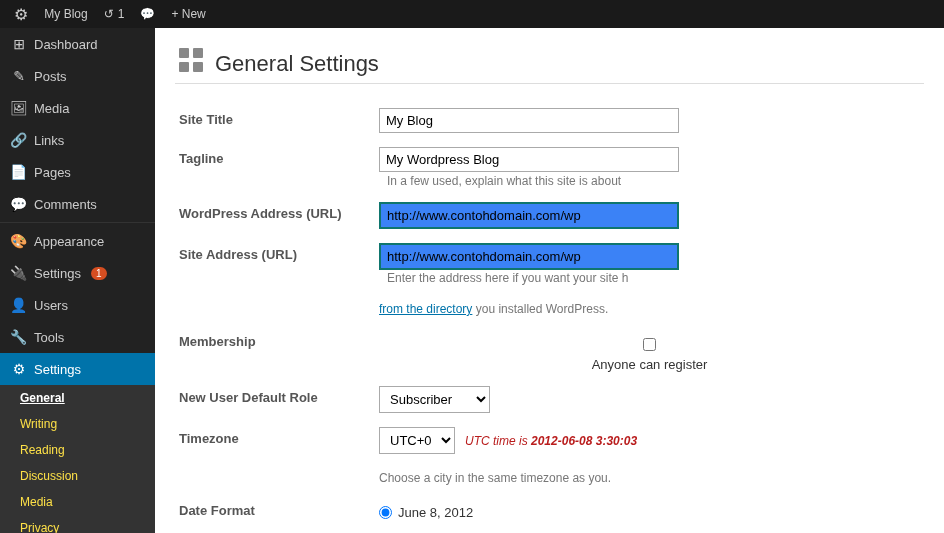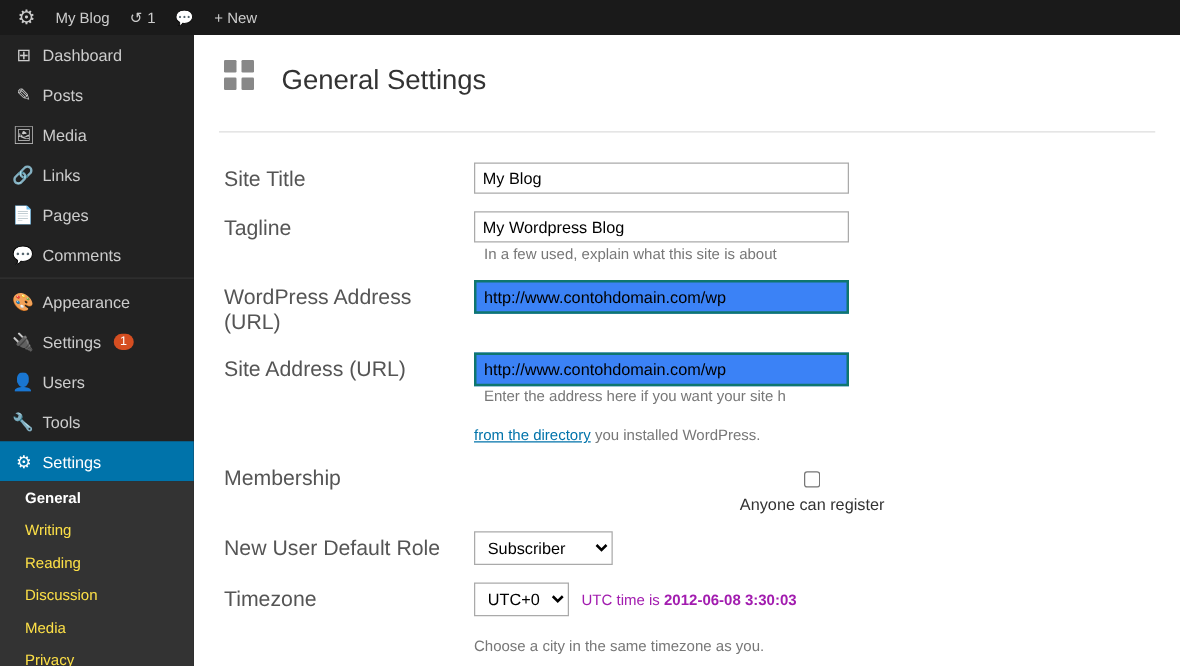--- a/index.html
+++ b/index.html
@@ -51,21 +51,21 @@
       font-size: 13px;
       color: #ccc;
       text-decoration: none;
     }
     .sidebar-item .s-icon { width: 18px; text-align: center; font-size: 14px; }
     .sidebar-separator { height: 1px; background: #333; margin: 2px 0; }
 
     
     .sidebar-submenu { background: #333; }
     .sidebar-submenu .sidebar-item { padding: 6px 10px 6px 20px; font-size: 12px; color: #fde047; }
-    .sidebar-submenu .sidebar-item.active-sub { color: #fff; font-weight: bold; }
+    .sidebar-submenu .sidebar-item.active-sub { color: #fff; font-weight: bold; text-decoration: underline; }
 
     
     .badge {
       background: #d54e21;
       color: #fff;
       border-radius: 10px;
       font-size: 10px;
       padding: 1px 5px;
       margin-left: 4px;
     }
@@ -75,24 +75,24 @@
       flex: 1;
       background: #fff;
       overflow-y: auto;
       padding: 16px 20px;
     }
 
     
     .page-header {
       display: flex;
       align-items: center;
-      gap: 18px;
+      gap: 8px;
       margin-bottom: 18px;
       border-bottom: 1px solid #ddd;
-      padding-bottom: 22px;
+      padding-bottom: 0;
     }
     .page-header-icon {
       font-size: 26px;
       color: #555;
     }
     .page-header h1 {
       font-size: 22px;
       font-weight: normal;
       color: #333;
     }
@@ -101,24 +101,24 @@
     .form-table {
       width: 100%;
       border-collapse: collapse;
     }
     .form-table tr td {
       padding: 8px 4px;
       vertical-align: top;
     }
     .form-table .label-cell {
       width: 200px;
-      font-weight: normal;
+      font-weight: bold;
       color: #555;
       padding-top: 10px;
-      font-size: 17px;
+      font-size: 13px;
     }
     .form-table .field-cell {
       padding-top: 6px;
     }
     .form-input {
       width: 300px;
       padding: 4px 6px;
       border: 1px solid #aaa;
       font-size: 13px;
       background: #fff;
@@ -162,22 +162,23 @@
       font-size: 13px;
       outline: none;
     }
 
     .timezone-row {
       display: flex;
       align-items: center;
       gap: 10px;
     }
     .timezone-desc {
-      color: #a21caf;
+      color: #b91c1c;
       font-size: 12px;
+      font-style: italic;
     }
     .timezone-desc .utc-time {
       font-weight: bold;
     }
 
     .radio-group { padding-top: 6px; }
     .radio-row {
       display: flex;
       align-items: center;
       gap: 6px;

